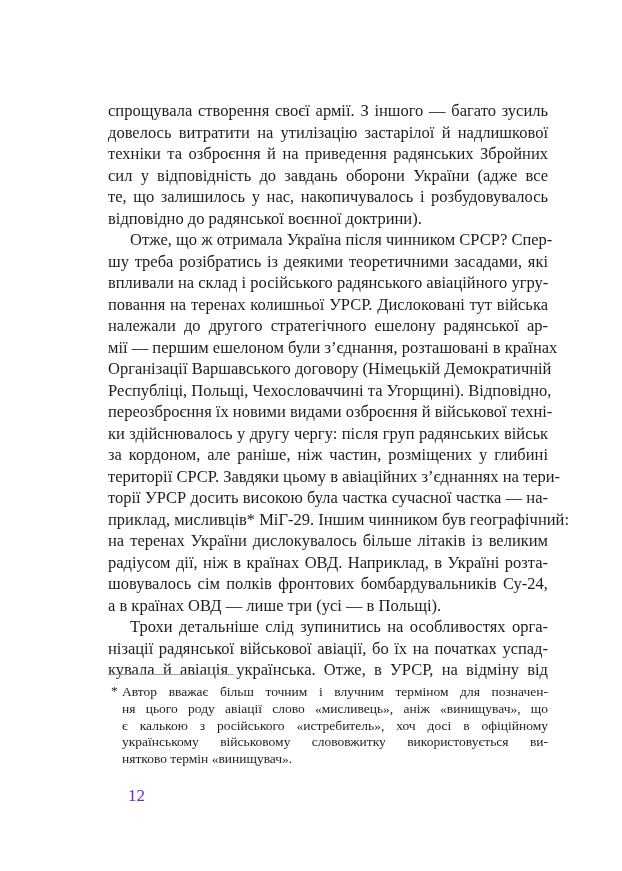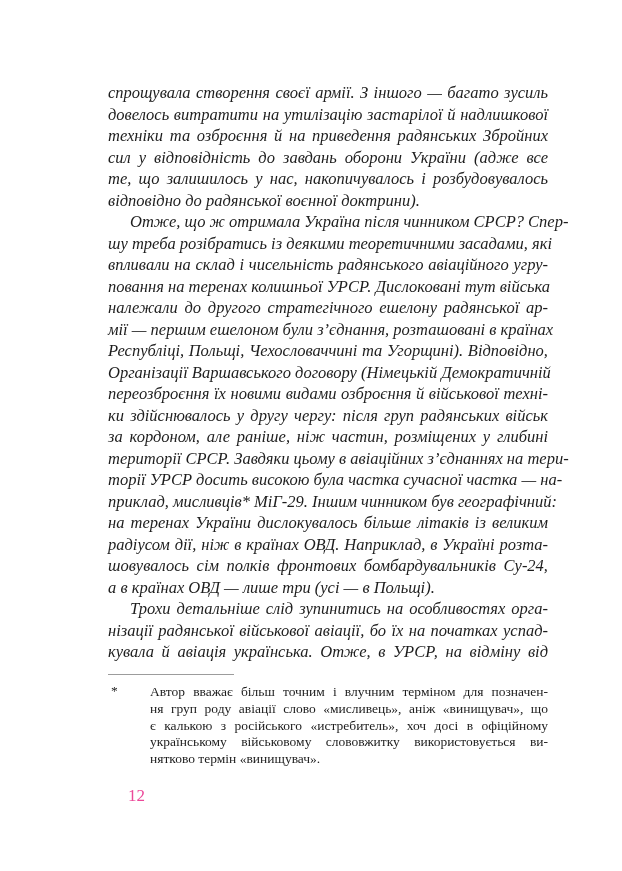--- a/index.html
+++ b/index.html
@@ -11,25 +11,24 @@
     height: 871px;
     background: #ffffff;
     position: relative;
     overflow: hidden;
     font-family: "Liberation Serif", "DejaVu Serif", serif;
     color: #1d1d1d;
   }
   .text-block {
     position: absolute;
     left: 108px;
-    top: 82px;
+    top: 100px;
     width: 440px;
     font-size: 16.5px;
     line-height: 21.5px;
-    font-style: italic;
   }
   .para { margin: 0; }
   .line {
     text-align: justify;
     text-align-last: justify;
     white-space: nowrap;
   }
   .line.last { text-align-last: left; }
   .line.indent { padding-left: 22px; }
   .footnote-rule {
@@ -48,52 +47,52 @@
     width: 440px;
     font-size: 13.5px;
     line-height: 16.8px;
   }
   .fn-marker {
     position: absolute;
     left: 3px;
     top: -1px;
     font-size: 13.5px;
   }
-  .fn-text { margin-left: 42px; }
+  .fn-text { margin-left: 14px; }
   .page-number {
     position: absolute;
     left: 128px;
     top: 786px;
     font-size: 17px;
-    color: #ec4899;
+    color: #6d28d9;
   }
 </style>
 </head>
 <body>
 
 <div class="page">
 
   <main class="text-block">
     <div class="para">
         <div class="line">спрощувала створення своєї армії. З іншого — багато зусиль</div>
         <div class="line">довелось витратити на утилізацію застарілої й надлишкової</div>
         <div class="line">техніки та озброєння й на приведення радянських Збройних</div>
         <div class="line">сил у відповідність до завдань оборони України (адже все</div>
         <div class="line">те, що залишилось у нас, накопичувалось і розбудовувалось</div>
         <div class="line last">відповідно до радянської воєнної доктрини).</div>
       </div>
     <div class="para">
         <div class="line indent">Отже, що ж отримала Україна після чинником СРСР? Спер-</div>
         <div class="line">шу треба розібратись із деякими теоретичними засадами, які</div>
-        <div class="line">впливали на склад і чисельність радянського авіаційного угру-</div>
+        <div class="line">впливали на склад і російського радянського авіаційного угру-</div>
         <div class="line">повання на теренах колишньої УРСР. Дислоковані тут війська</div>
         <div class="line">належали до другого стратегічного ешелону радянської ар-</div>
         <div class="line">мії — першим ешелоном були з’єднання, розташовані в країнах</div>
+        <div class="line">Організації Варшавського договору (Німецькій Демократичній</div>
         <div class="line">Республіці, Польщі, Чехословаччині та Угорщині). Відповідно,</div>
-        <div class="line">Організації Варшавського договору (Німецькій Демократичній</div>
         <div class="line">переозброєння їх новими видами озброєння й військової техні-</div>
         <div class="line">ки здійснювалось у другу чергу: після груп радянських військ</div>
         <div class="line">за кордоном, але раніше, ніж частин, розміщених у глибині</div>
         <div class="line">території СРСР. Завдяки цьому в авіаційних з’єднаннях на тери-</div>
         <div class="line">торії УРСР досить високою була частка сучасної частка — на-</div>
         <div class="line">приклад, мисливців* МіГ-29. Іншим чинником був географічний:</div>
         <div class="line">на теренах України дислокувалось більше літаків із великим</div>
         <div class="line">радіусом дії, ніж в країнах ОВД. Наприклад, в Україні розта-</div>
         <div class="line">шовувалось сім полків фронтових бомбардувальників Су-24,</div>
         <div class="line last">а в країнах ОВД — лише три (усі — в Польщі).</div>
@@ -104,21 +103,21 @@
         <div class="line">кувала й авіація українська. Отже, в УРСР, на відміну від</div>
       </div>
   </main>
 
   <hr class="footnote-rule">
 
   <div class="footnote">
     <span class="fn-marker">*</span>
     <div class="fn-text">
         <div class="line">Автор вважає більш точним і влучним терміном для позначен-</div>
-        <div class="line">ня груп роду авіації слово «мисливець», аніж «винищувач», що</div>
+        <div class="line">ня цього роду авіації слово «мисливець», аніж «винищувач», що</div>
         <div class="line">є калькою з російського «истребитель», хоч досі в офіційному</div>
         <div class="line">українському військовому слововжитку використовується ви-</div>
         <div class="line last">нятково термін «винищувач».</div>
       </div>
   </div>
 
   <div class="page-number">12</div>
 
 </div>
 

